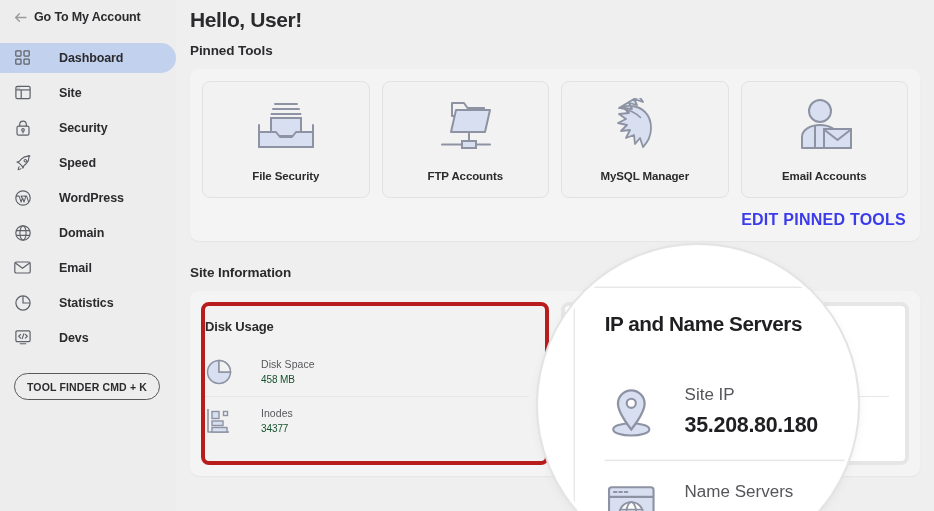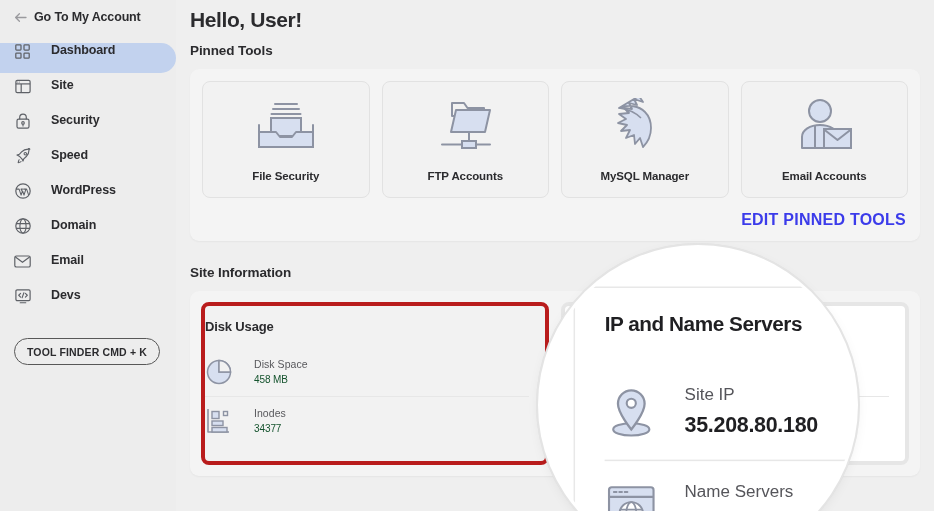--- a/index.html
+++ b/index.html
@@ -56,21 +56,22 @@
   }
 
   .nav {
     margin-top: 14px;
     display: flex;
     flex-direction: column;
   }
 
   .nav-item {
     display: flex;
-    gap: 20px;
+    align-items: center;
+    gap: 28px;
     height: 30px;
     margin: 2.5px 0;
     padding-left: 14px;
     border-radius: 0 16px 16px 0;
     cursor: pointer;
     position: relative;
   }
   .nav-item.active {
     background: #c2d2ee;
   }
@@ -219,21 +220,21 @@
   .si-card h3 {
     font-size: 13px;
     font-weight: bold;
     color: #2b2b2e;
     letter-spacing: -0.15px;
     margin-bottom: 14px;
   }
   .si-row {
     display: flex;
     align-items: center;
-    gap: 21px;
+    gap: 28px;
     padding: 9px 0;
   }
   .si-row + .si-row { border-top: 1px solid #e7e7e7; }
   .si-row .si-icon {
     width: 28px; height: 30px;
     flex: 0 0 28px;
     display: flex; align-items: center; justify-content: center;
   }
   .si-row .si-icon svg { display: block; }
   .si-text .si-key {
@@ -420,20 +421,29 @@
       <div class="nav-item">
         <span class="nav-icon">
           <svg width="17" height="13" viewBox="0 0 17 13" fill="none">
             <rect x="0.8" y="1" width="15.4" height="11" rx="1.6" stroke="#5e6167" stroke-width="1.2"></rect>
             <path d="M1.4 2l7.1 5.3L15.6 2" stroke="#5e6167" stroke-width="1.2" stroke-linejoin="round"></path>
           </svg>
         </span>
         <span class="nav-label">Email</span>
       </div>
 
+      <div class="nav-item">
+        <span class="nav-icon">
+          <svg width="16" height="16" viewBox="0 0 16 16" fill="none">
+            <circle cx="8" cy="8" r="7.1" stroke="#5e6167" stroke-width="1.2"></circle>
+            <path d="M8 1v7h7" stroke="#5e6167" stroke-width="1.2"></path>
+          </svg>
+        </span>
+        <span class="nav-label">Statistics</span>
+      </div>
 
       <div class="nav-item">
         <span class="nav-icon">
           <svg width="16" height="15" viewBox="0 0 16 15" fill="none">
             <rect x="0.9" y="0.9" width="14.2" height="10.7" rx="1.3" stroke="#5e6167" stroke-width="1.2"></rect>
             <path d="M5.6 4.3L3.7 6.25l1.9 1.95M10.4 4.3l1.9 1.95-1.9 1.95M8.9 3.7L7.1 8.8" stroke="#5e6167" stroke-width="1.1" stroke-linecap="round" stroke-linejoin="round"></path>
             <path d="M5.2 13.8h5.6" stroke="#5e6167" stroke-width="1.1" stroke-linecap="round"></path>
           </svg>
         </span>
         <span class="nav-label">Devs</span>

